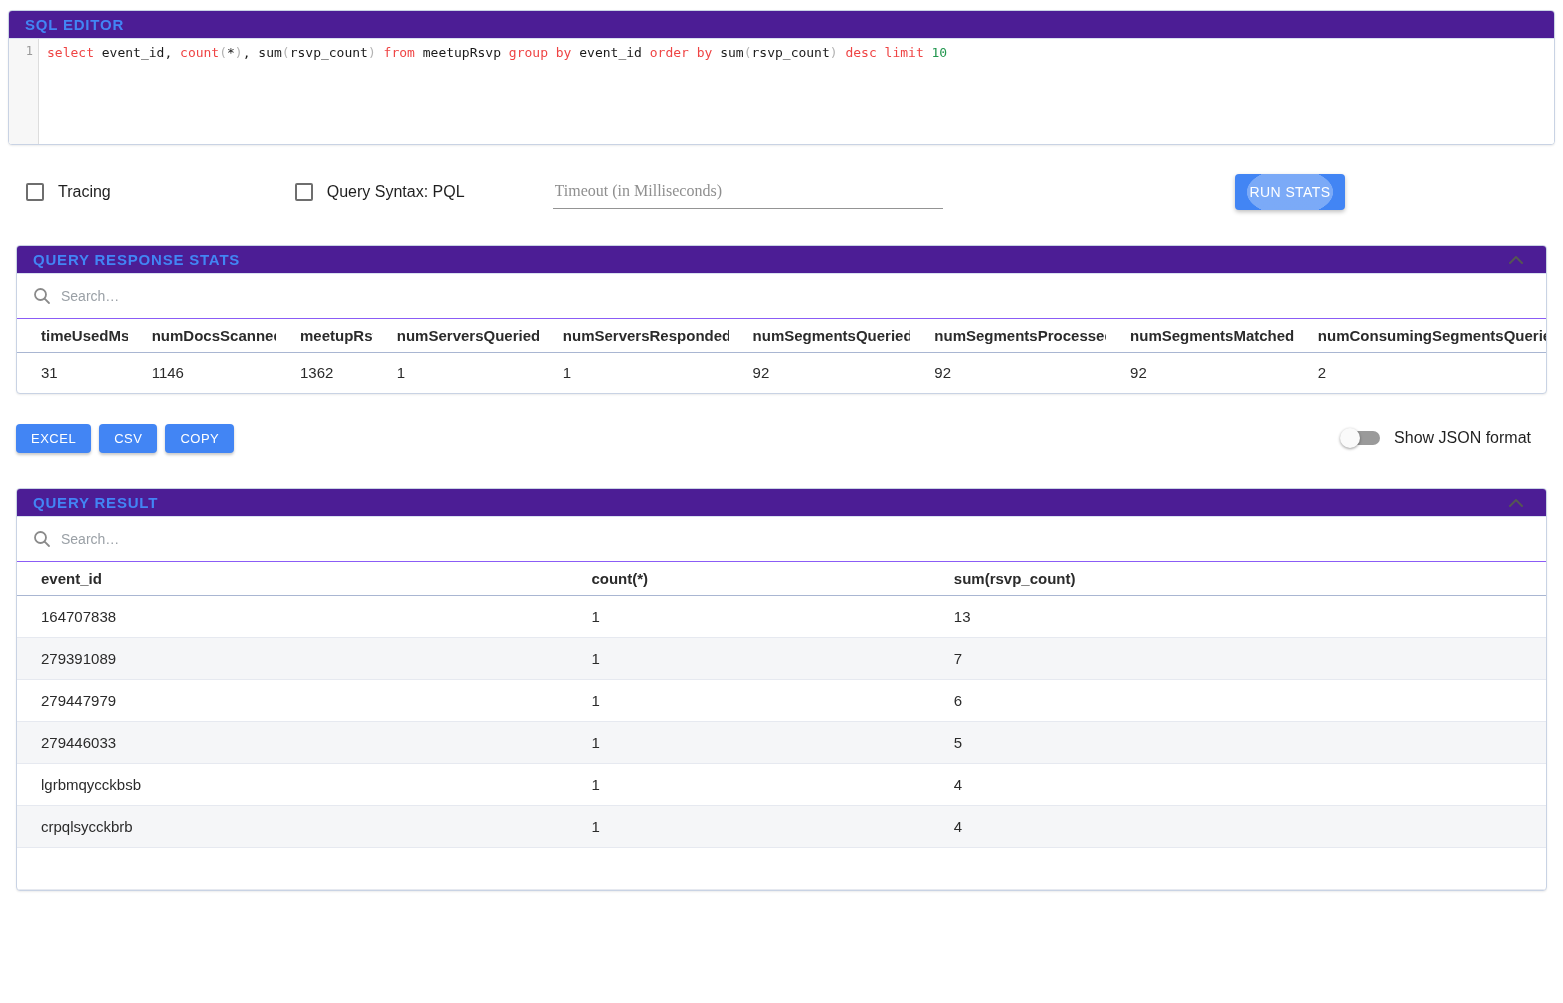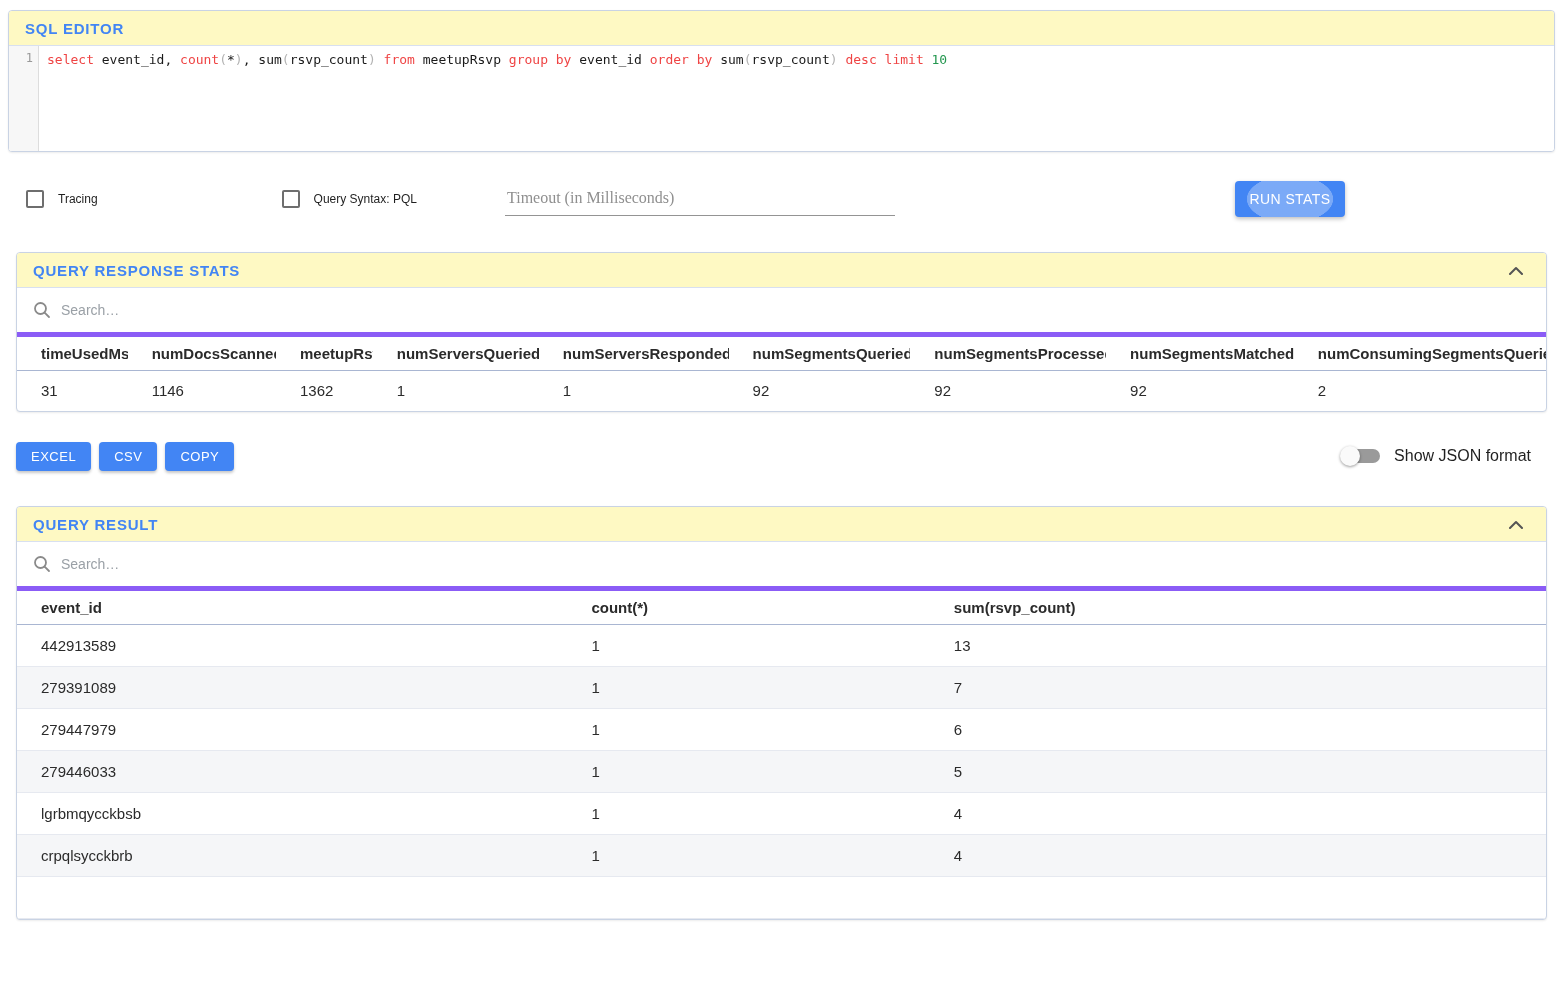--- a/index.html
+++ b/index.html
@@ -9,24 +9,24 @@
 
   
   .panel {
     border: 1px solid #c9d3e4;
     border-radius: 4px;
     background: #fff;
     box-shadow: 0 1px 2px rgba(0,0,0,0.08);
     overflow: hidden;
   }
   .panel-header {
-    background: #fef9c3;
+    background: #4c1d95;
     border-bottom: 1px solid #d8e0f0;
     padding: 0 18px 0 16px;
-    height: 35px;
+    height: 28px;
     display: flex;
     align-items: center;
     justify-content: space-between;
   }
   .panel-title {
     color: #4285f4;
     font-size: 15px;
     font-weight: bold;
     letter-spacing: 0.8px;
   }
@@ -48,21 +48,21 @@
 
   
   .ctrl-row { display: flex; align-items: center; margin: 28px 8px 0 8px; height: 38px; }
   .chk-group { display: flex; align-items: center; }
   .chk-group.first { margin-left: 10px; }
   .chk-group.second { margin-left: 184px; }
   .checkbox {
     width: 18px; height: 18px; border: 2px solid #6e6e6e; border-radius: 2px;
     background: #fff; cursor: pointer; flex: 0 0 auto;
   }
-  .chk-label { margin-left: 14px; font-size: 12px; color: #1f1f1f; }
+  .chk-label { margin-left: 14px; font-size: 16px; color: #1f1f1f; }
   .timeout-input {
     margin-left: 88px; width: 390px; border: none; border-bottom: 1px solid #949494;
     font-size: 16px; padding: 6px 2px 8px 2px; outline: none; color: #333;
     font-family: Liberation Serif, serif; background: transparent;
   }
   .timeout-input::placeholder { color: #8f8f8f; }
   .run-btn {
     margin-left: auto; margin-right: 202px;
     min-width: 110px; height: 36px; border: none; border-radius: 4px;
     color: #fff; font-size: 14px; letter-spacing: 0.4px; cursor: pointer;
@@ -74,21 +74,21 @@
   
   .search-row { display: flex; align-items: center; padding: 0 16px; height: 44px; background: #fff; }
   .search-input {
     border: none; outline: none; flex: 1; margin-left: 10px; font-size: 14px; color: #333;
     font-family: "Liberation Sans", sans-serif;
   }
   .search-input::placeholder { color: #9aa0a6; }
 
   
   table { width: 100%; border-collapse: collapse; table-layout: fixed; }
-  thead tr { border-top: 5px solid #8b5cf6; border-bottom: 1px solid #a9b6d2; }
+  thead tr { border-top: 1px solid #8b5cf6; border-bottom: 1px solid #a9b6d2; }
   th {
     text-align: left; font-size: 15px; font-weight: bold; color: #2b2b2b;
     padding: 8px 4px 8px 24px; white-space: nowrap; overflow: hidden; cursor: pointer;
   }
   td { font-size: 15px; color: #2b2b2b; padding: 12px 4px 12px 24px; white-space: nowrap; overflow: hidden; }
   .result-table tbody tr { border-bottom: 1px solid #e6e9f0; }
   .result-table tbody tr:nth-child(even) { background: #f5f6f8; }
   .stats-table td { padding-top: 11px; padding-bottom: 12px; }
 
   
@@ -235,21 +235,21 @@
         </colgroup>
         <thead>
           <tr>
             <th>event_id</th>
             <th>count(*)</th>
             <th>sum(rsvp_count)</th>
           </tr>
         </thead>
         <tbody>
           <tr>
-            <td>442913589</td>
+            <td>164707838</td>
             <td>1</td>
             <td>13</td>
           </tr>
           <tr>
             <td>279391089</td>
             <td>1</td>
             <td>7</td>
           </tr>
           <tr>
             <td>279447979</td>

